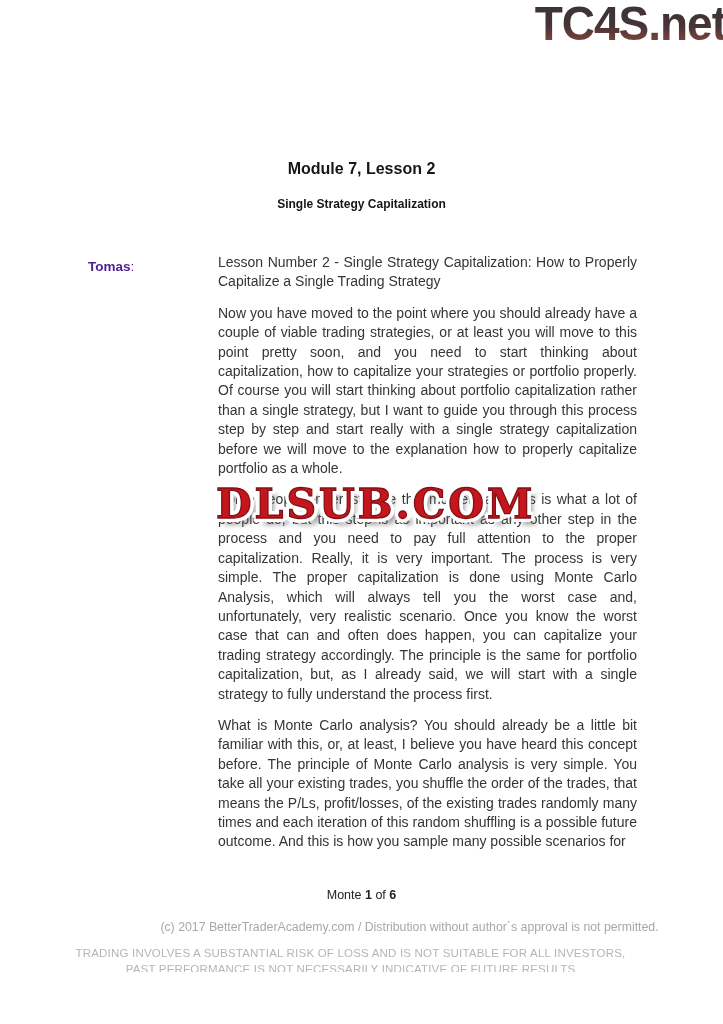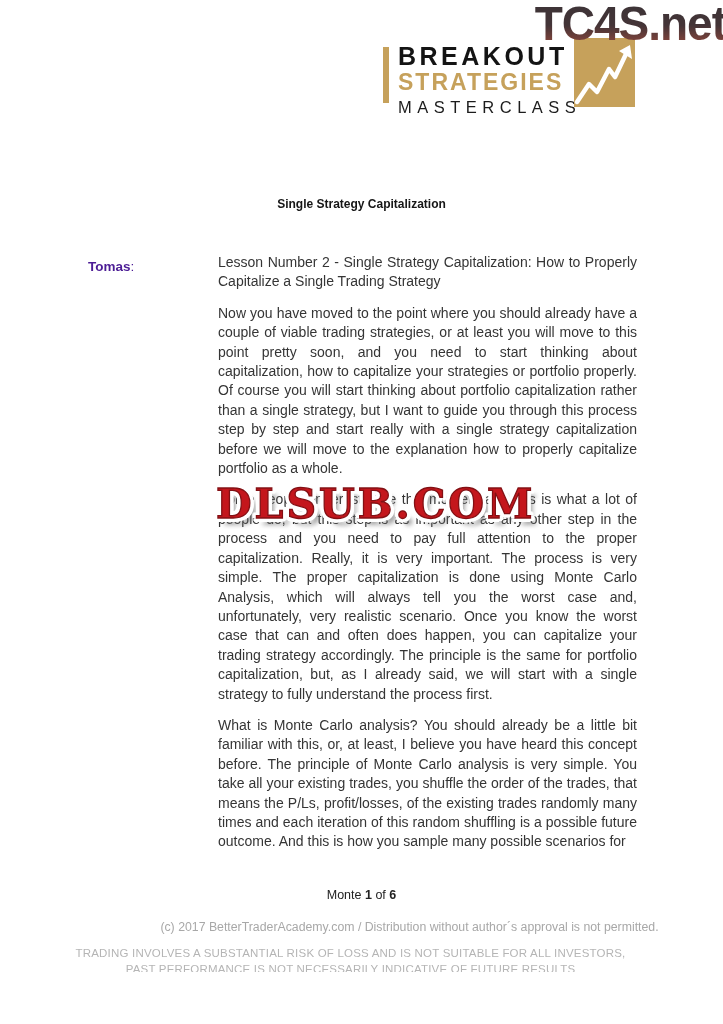--- a/index.html
+++ b/index.html
@@ -84,35 +84,22 @@
     z-index:6;white-space:nowrap;
   }
 </style>
 </head>
 <body>
 
 <div class="page">
 
   <div class="tc4s">TC4S.net</div>
 
-  <div class="logo">
-    <div class="logo-bar"></div>
-    <div class="logo-text">
-      <div class="logo-l1">BREAKOUT</div>
-      <div class="logo-l2">STRATEGIES</div>
-      <div class="logo-l3">MASTERCLASS</div>
-    </div>
-    <div class="logo-chart">
-      <svg width="61" height="69" viewBox="0 0 61 69">
-        <polyline points="3,64 15,46 23,54 35,31 41,39 52,16" fill="none" stroke="#ffffff" stroke-width="4.5" stroke-linecap="round" stroke-linejoin="round"></polyline>
-        <polygon points="56,7 58,21 45,13" fill="#ffffff"></polygon>
-      </svg>
-    </div>
-  </div>
 
+  <div class="title title1">Module 7, Lesson 2</div>
   <div class="title title2">Single Strategy Capitalization</div>
 
   <div class="speaker"><b>Tomas</b><span>:</span></div>
 
   <div class="content">
     <p>Lesson Number 2 - Single Strategy Capitalization: How to Properly Capitalize a Single Trading Strategy</p>
     <p>Now you have moved to the point where you should already have a couple of viable trading strategies, or at least you will move to this point pretty soon, and you need to start thinking about capitalization, how to capitalize your strategies or portfolio properly. Of course you will start thinking about portfolio capitalization rather than a single strategy, but I want to guide you through this process step by step and start really with a single strategy capitalization before we will move to the explanation how to properly capitalize portfolio as a whole.</p>
     <p>Some people underestimate this moment and this is what a lot of people do, but this step is as important as any other step in the process and you need to pay full attention to the proper capitalization. Really, it is very important. The process is very simple. The proper capitalization is done using Monte Carlo Analysis, which will always tell you the worst case and, unfortunately, very realistic scenario. Once you know the worst case that can and often does happen, you can capitalize your trading strategy accordingly. The principle is the same for portfolio capitalization, but, as I already said, we will start with a single strategy to fully understand the process first.</p>
     <p>What is Monte Carlo analysis? You should already be a little bit familiar with this, or, at least, I believe you have heard this concept before. The principle of Monte Carlo analysis is very simple. You take all your existing trades, you shuffle the order of the trades, that means the P/Ls, profit/losses, of the existing trades randomly many times and each iteration of this random shuffling is a possible future outcome. And this is how you sample many possible scenarios for</p>
   </div>

